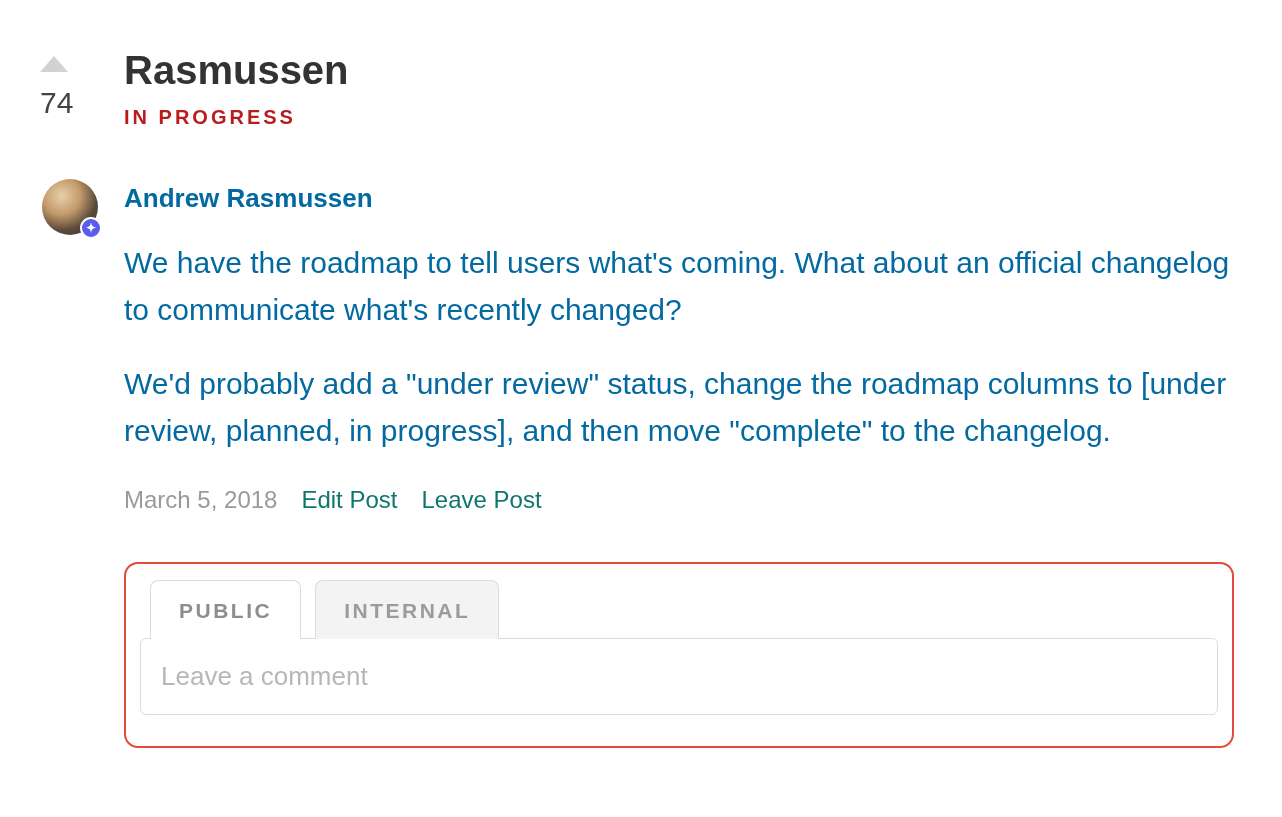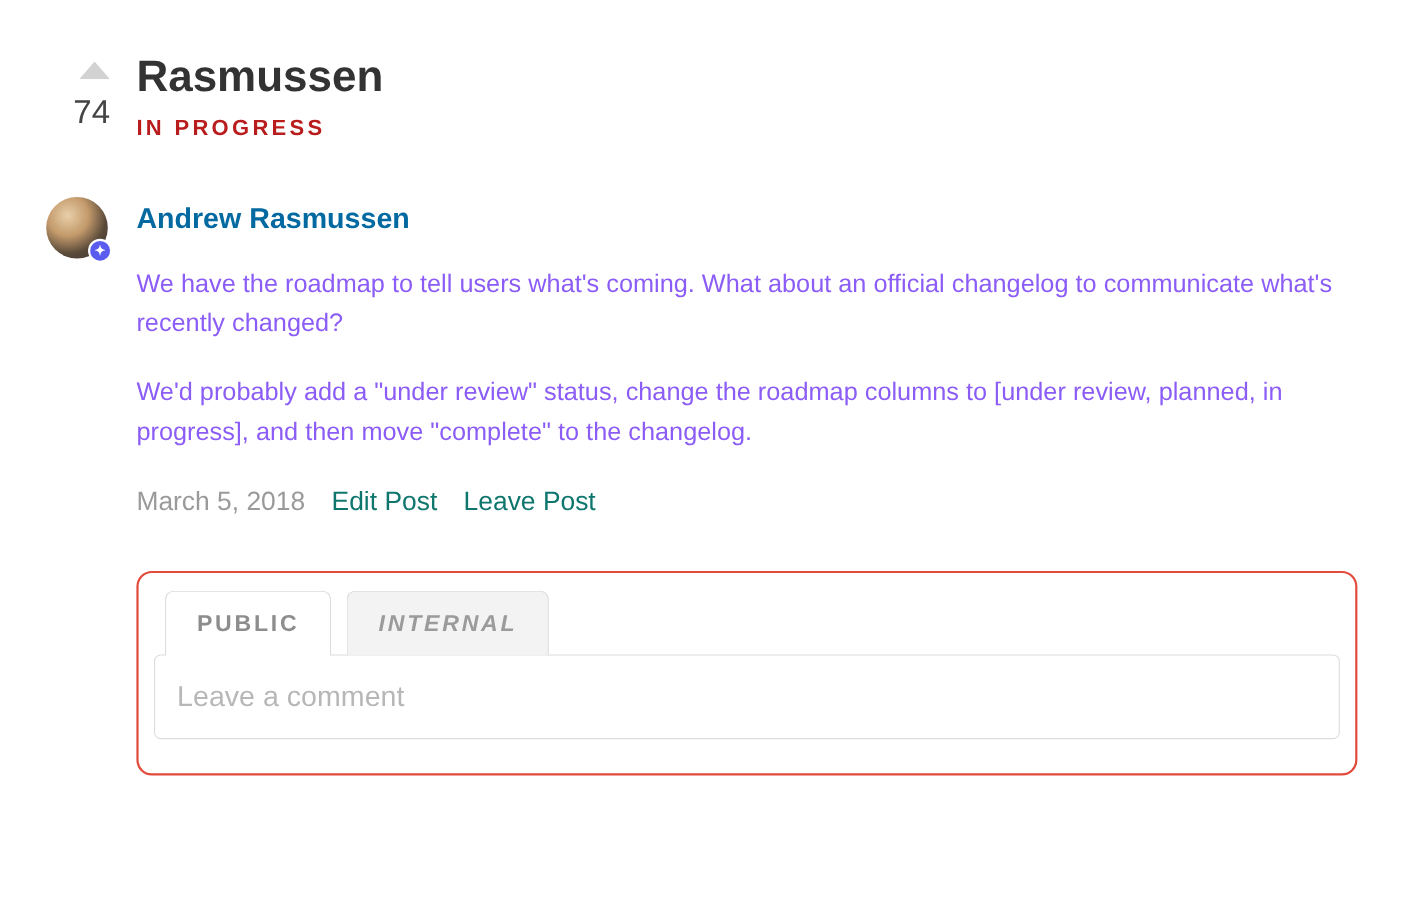--- a/index.html
+++ b/index.html
@@ -15,21 +15,21 @@
     display: flex;
     align-items: flex-start;
     gap: 24px;
   }
 
   
   .vote-col {
     width: 60px;
     display: flex;
     flex-direction: column;
-    align-items: flex-end;
+    align-items: flex-start;
     padding-top: 14px;
     flex-shrink: 0;
   }
   .upvote-icon svg { display: block; }
   .vote-count {
     margin-top: 14px;
     font-size: 30px;
     font-weight: 400;
     color: #444;
   }
@@ -99,23 +99,23 @@
     font-weight: 700;
     color: #0369a1;
     line-height: 1.2;
     margin-top: 4px;
   }
   .comment-body {
     flex: 1;
     min-width: 0;
   }
   .comment-body p {
-    font-size: 23px;
+    font-size: 30px;
     line-height: 1.55;
-    color: #8b5cf6;
+    color: #0369a1;
     margin-top: 28px;
   }
   .comment-body p:first-of-type { margin-top: 26px; }
 
   .meta {
     margin-top: 32px;
     font-size: 24px;
     color: #9a9a9a;
     display: flex;
     gap: 24px;
@@ -158,21 +158,20 @@
   }
   .tab-active::after {
     content: "";
     position: absolute;
     left: 0; right: 0; bottom: -1px; height: 2px;
     background: #ffffff;
   }
   .tab-inactive {
     background: #f3f3f3;
     color: #9b9b9b;
-    font-style: italic;
   }
 
   .reply-field {
     border: 1px solid #dcdcdc;
     border-radius: 6px;
     margin-top: -1px;
     padding: 22px 20px;
   }
   .reply-input {
     width: 100%;

